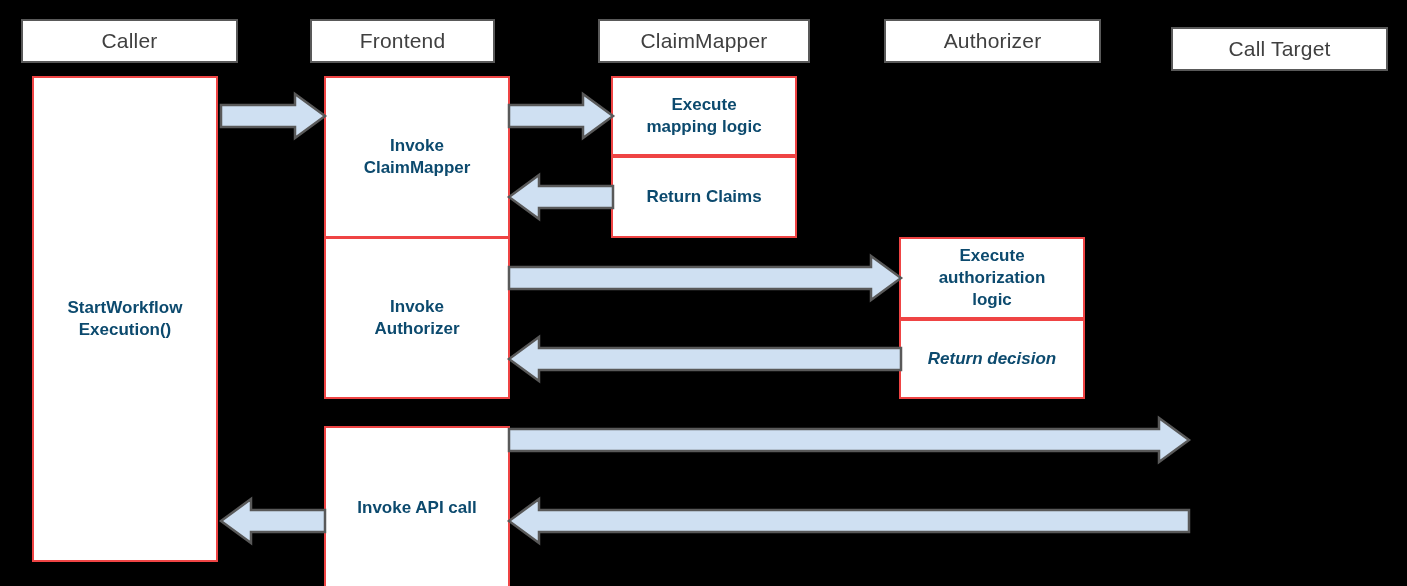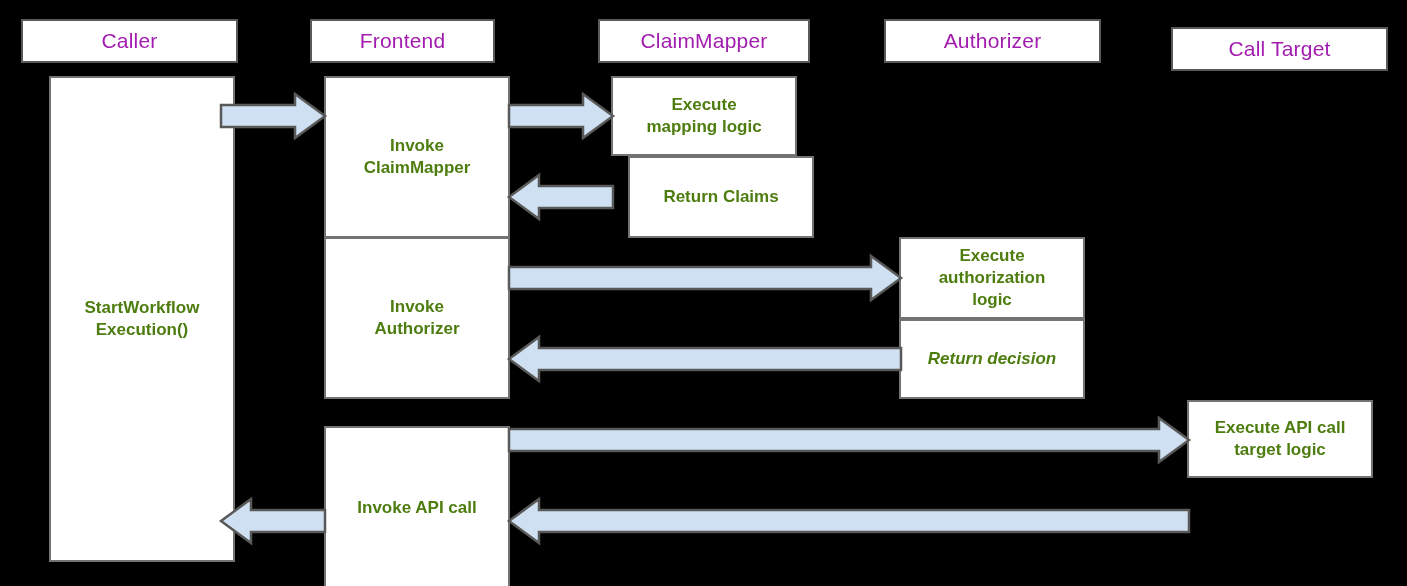--- a/index.html
+++ b/index.html
@@ -16,35 +16,35 @@
     font-family: "Liberation Sans", sans-serif;
   }
   .lifeline-header {
     position: absolute;
     background: #ffffff;
     border: 2px solid #595959;
     box-sizing: border-box;
     display: flex;
     align-items: center;
     justify-content: center;
-    color: #a21caf;
+    color: #404040;
     font-size: 21px;
     font-weight: 400;
     letter-spacing: 0.2px;
   }
   .activation {
     position: absolute;
     background: #ffffff;
-    border: 2px solid #737373;
+    border: 2px solid #ef4444;
     box-sizing: border-box;
     display: flex;
     align-items: center;
     justify-content: center;
     text-align: center;
-    color: #4d7c0f;
+    color: #0c4a6e;
     font-size: 17px;
     font-weight: 700;
     line-height: 1.28;
     padding: 5px 8px;
   }
   .activation-label {
     white-space: pre-line;
     display: block;
   }
   .arrow {
@@ -73,21 +73,21 @@
   </div>
 
   <div class="lifeline-header" style="left:884px; top:19px; width:217px; height:44px;">
     <span>Authorizer</span>
   </div>
 
   <div class="lifeline-header" style="left:1171px; top:19px; width:217px; height:44px;margin-top:8px;">
     <span>Call Target</span>
   </div>
 
-  <div class="activation" style="left:49px; top:76px; width:186px; height:486px;">
+  <div class="activation" style="left:32px; top:76px; width:186px; height:486px;">
     <span class="activation-label">StartWorkflow
 Execution()</span>
   </div>
 
   <div class="activation" style="left:324px; top:76px; width:186px; height:162px;">
     <span class="activation-label">Invoke
 ClaimMapper</span>
   </div>
 
   <div class="activation" style="left:324px; top:237px; width:186px; height:162px;">
@@ -97,38 +97,34 @@
 
   <div class="activation" style="left:324px; top:398px; width:186px; height:164px;margin-top:28px;">
     <span class="activation-label">Invoke API call</span>
   </div>
 
   <div class="activation" style="left:611px; top:76px; width:186px; height:80px;">
     <span class="activation-label">Execute
 mapping logic</span>
   </div>
 
-  <div class="activation" style="left:628px; top:156px; width:186px; height:82px;">
+  <div class="activation" style="left:611px; top:156px; width:186px; height:82px;">
     <span class="activation-label">Return Claims</span>
   </div>
 
   <div class="activation" style="left:899px; top:237px; width:186px; height:82px;">
     <span class="activation-label">Execute
 authorization
 logic</span>
   </div>
 
   <div class="activation" style="left:899px; top:319px; width:186px; height:80px;font-style:italic;">
     <span class="activation-label">Return decision</span>
   </div>
 
-  <div class="activation" style="left:1187px; top:400px; width:186px; height:78px;">
-    <span class="activation-label">Execute API call
-target logic</span>
-  </div>
 
 
   <div class="arrow" style="left:221px; top:94px; width:104px; height:44px;">
     <svg width="104" height="44" viewBox="0 0 104 44" preserveAspectRatio="none">
       <path d="M0,11 L74,11 L74,0 L104,22 L74,44 L74,33 L0,33 Z" fill="#cfe0f2" stroke="#595959" stroke-width="2.5" stroke-linejoin="miter"></path>
     </svg>
   </div>
 
   <div class="arrow" style="left:509px; top:94px; width:104px; height:44px;">
     <svg width="104" height="44" viewBox="0 0 104 44" preserveAspectRatio="none">

